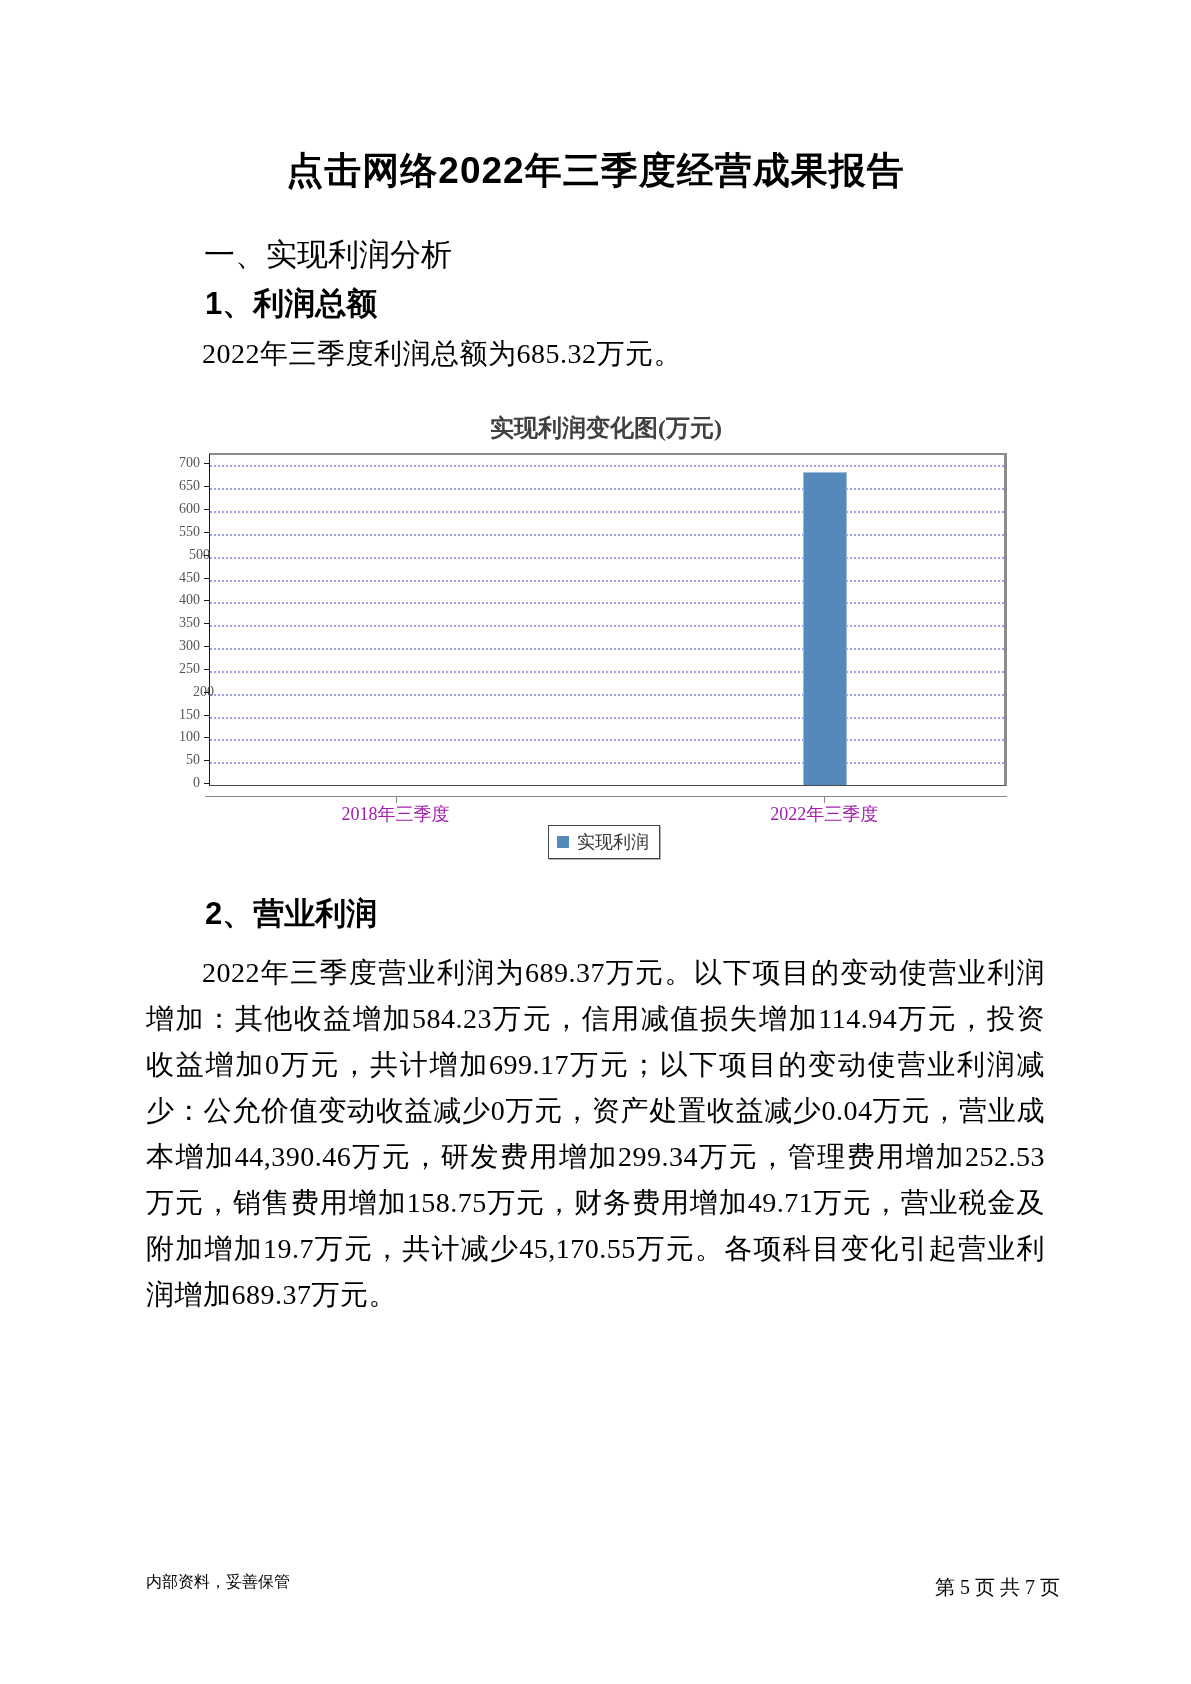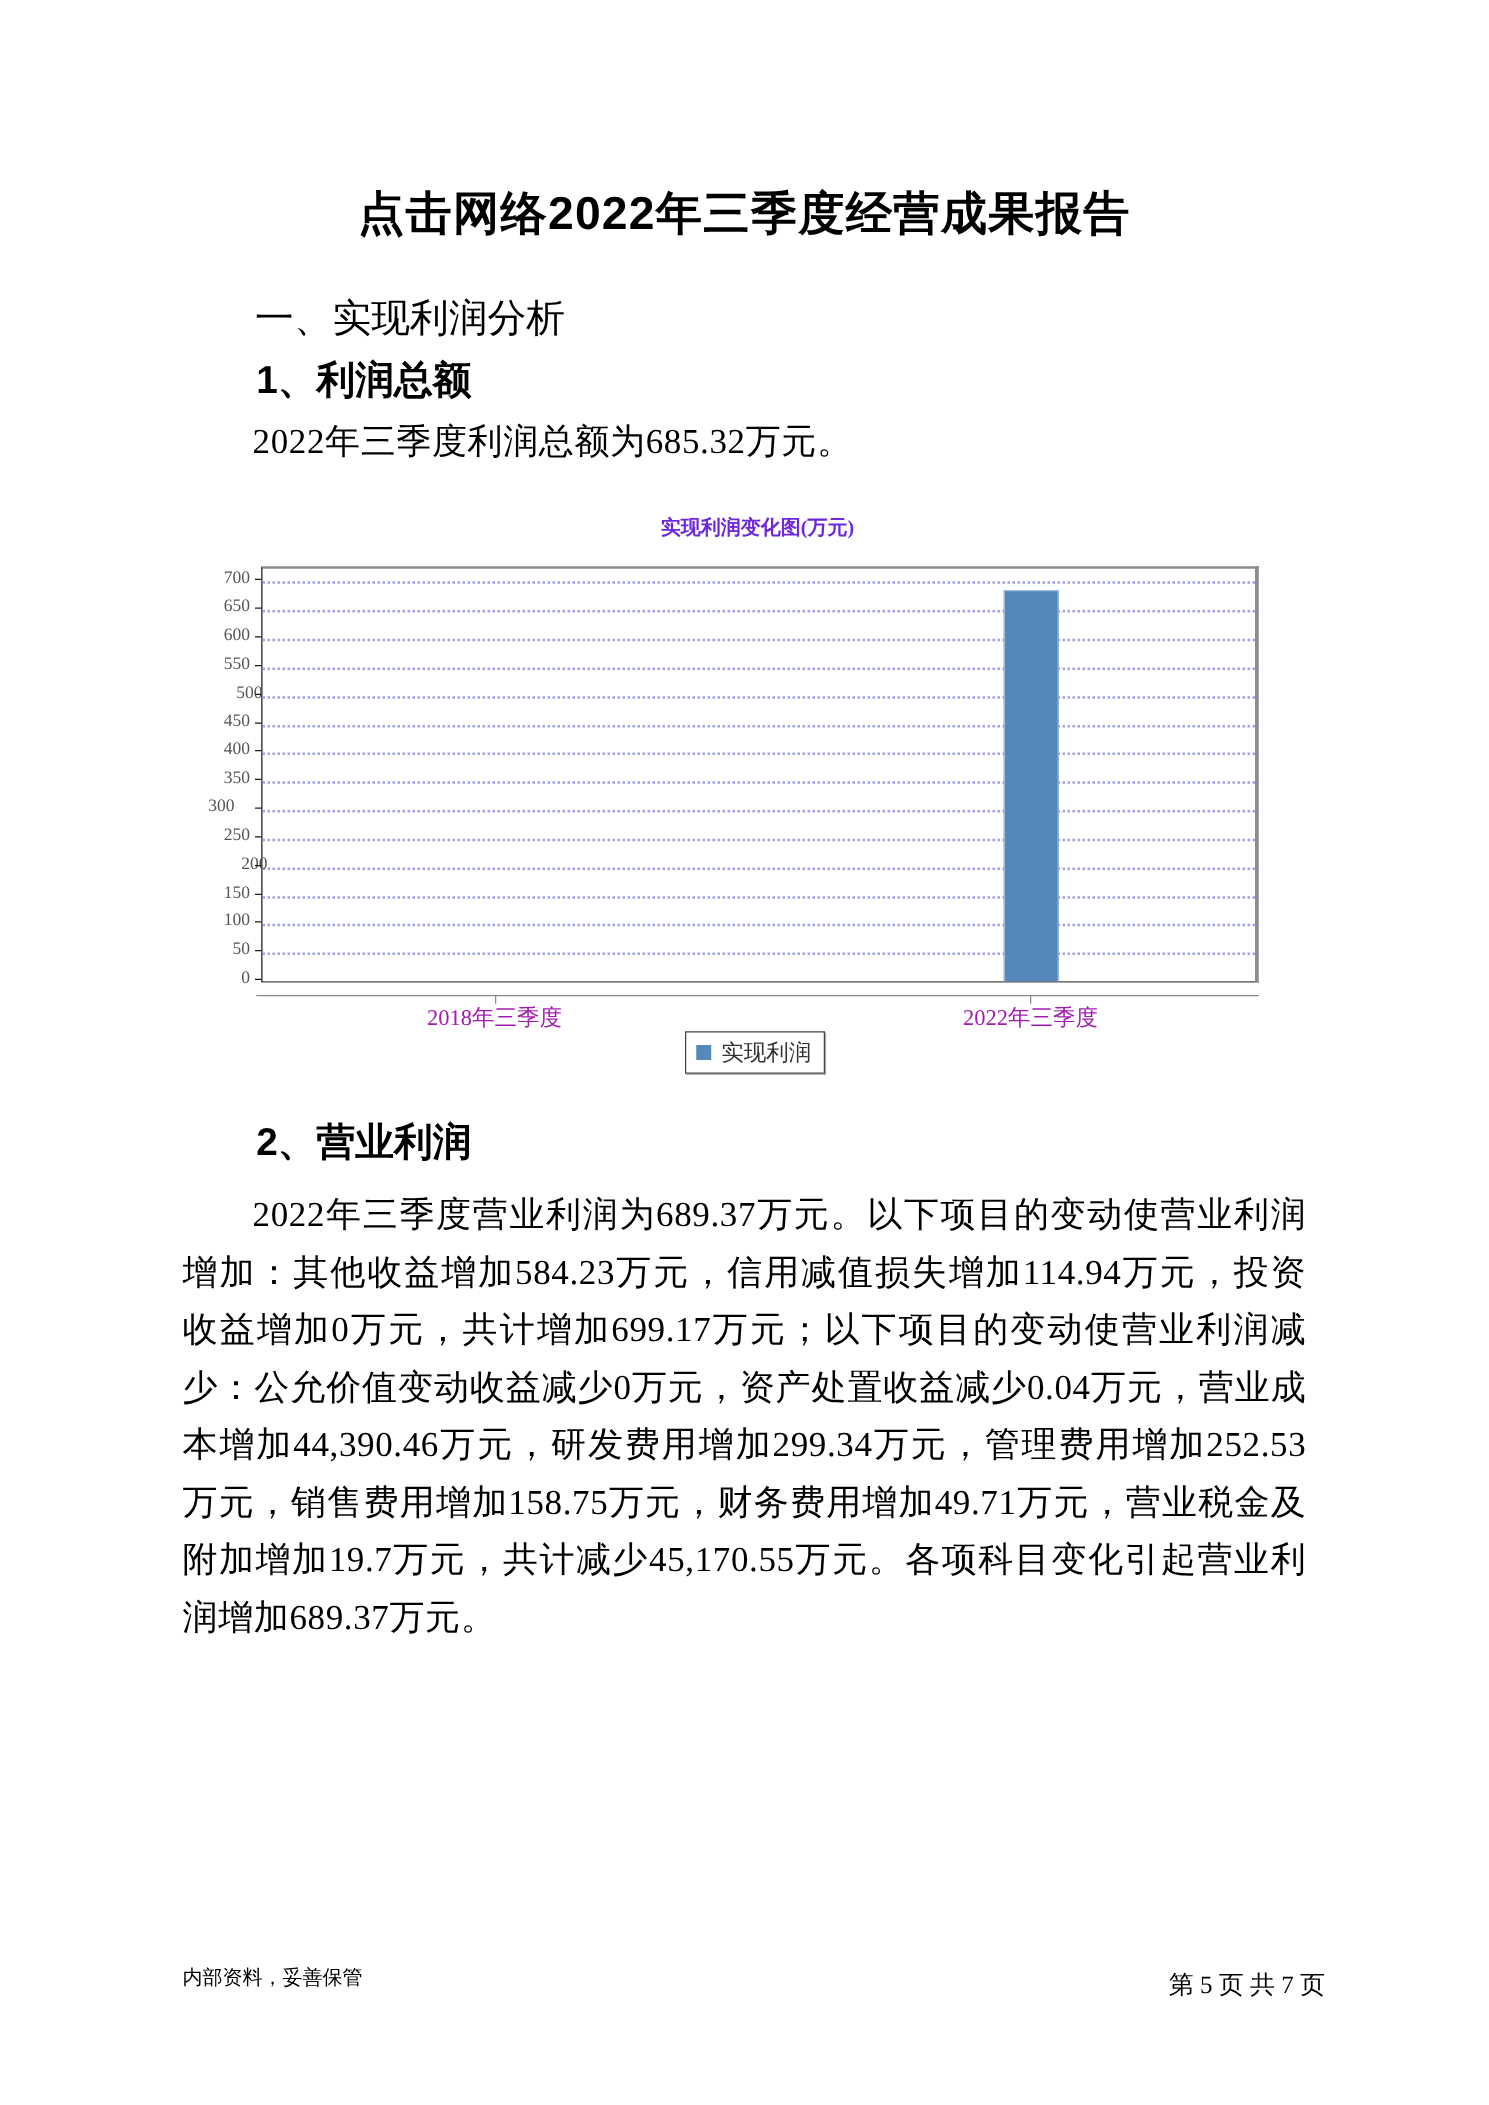--- a/index.html
+++ b/index.html
@@ -49,23 +49,23 @@
     letter-spacing: 0.5px;
   }
   .para.p1 { top: 331px; }
   .para.p2 { top: 950px; }
 
   
   .chart-title {
     position: absolute;
     top: 412px; left: 209px; width: 794px;
     text-align: center;
-    font-size: 16px;
+    font-size: 24px;
     font-weight: bold;
-    color: #6d28d9;
+    color: #404040;
   }
   .plot {
     position: absolute;
     left: 209px; top: 453px;
     width: 794px; height: 330px;
     border-top: 2px solid #8c8c8c;
     border-right: 3px solid #8c8c8c;
     border-left: 1px solid #1a1a1a;
     border-bottom: 1px solid #4a4a4a;
     background: #ffffff;
@@ -187,21 +187,21 @@
       <div class="ylabel" style="left: 154px; top: 752.178px;">50</div>
       <div class="ytick" style="left: 204px; top: 760.178px;"></div>
       <div class="ylabel" style="left: 154px; top: 729.357px;">100</div>
       <div class="ytick" style="left: 204px; top: 737.357px;"></div>
       <div class="ylabel" style="left: 154px; top: 706.535px;">150</div>
       <div class="ytick" style="left: 204px; top: 714.535px;"></div>
       <div class="ylabel" style="left: 168px; top: 683.714px; text-align: right;">200</div>
       <div class="ytick" style="left: 204px; top: 691.714px;"></div>
       <div class="ylabel" style="left: 154px; top: 660.892px;">250</div>
       <div class="ytick" style="left: 204px; top: 668.892px;"></div>
-      <div class="ylabel" style="left: 154px; top: 638.071px; text-align: center;">300</div>
+      <div class="ylabel" style="left: 154px; top: 638.071px;">300</div>
       <div class="ytick" style="left: 204px; top: 646.071px;"></div>
       <div class="ylabel" style="left: 154px; top: 615.249px;">350</div>
       <div class="ytick" style="left: 204px; top: 623.249px;"></div>
       <div class="ylabel" style="left: 154px; top: 592.427px;">400</div>
       <div class="ytick" style="left: 204px; top: 600.427px;"></div>
       <div class="ylabel" style="left: 154px; top: 569.606px;">450</div>
       <div class="ytick" style="left: 204px; top: 577.606px;"></div>
       <div class="ylabel" style="left: 164px; top: 546.784px;">500</div>
       <div class="ytick" style="left: 204px; top: 554.784px;"></div>
       <div class="ylabel" style="left: 154px; top: 523.963px;">550</div>

